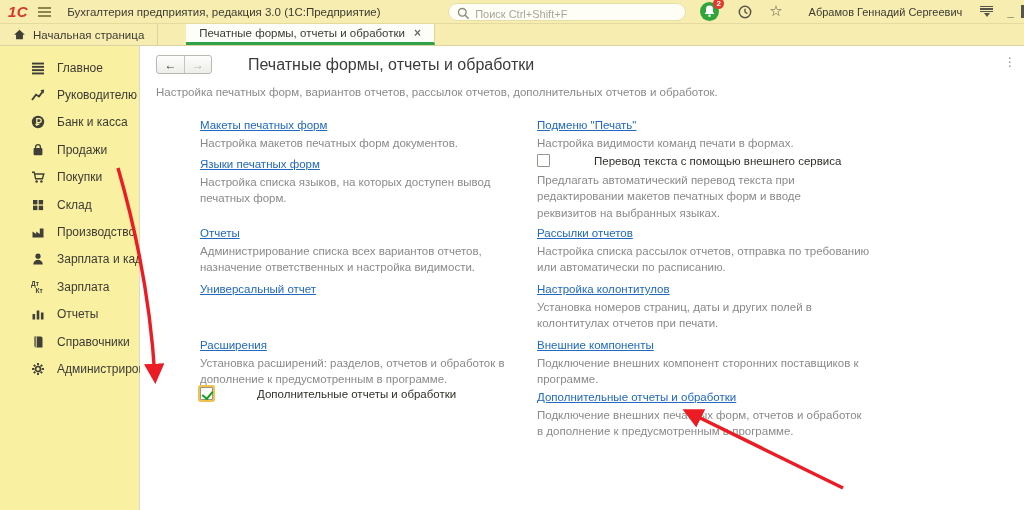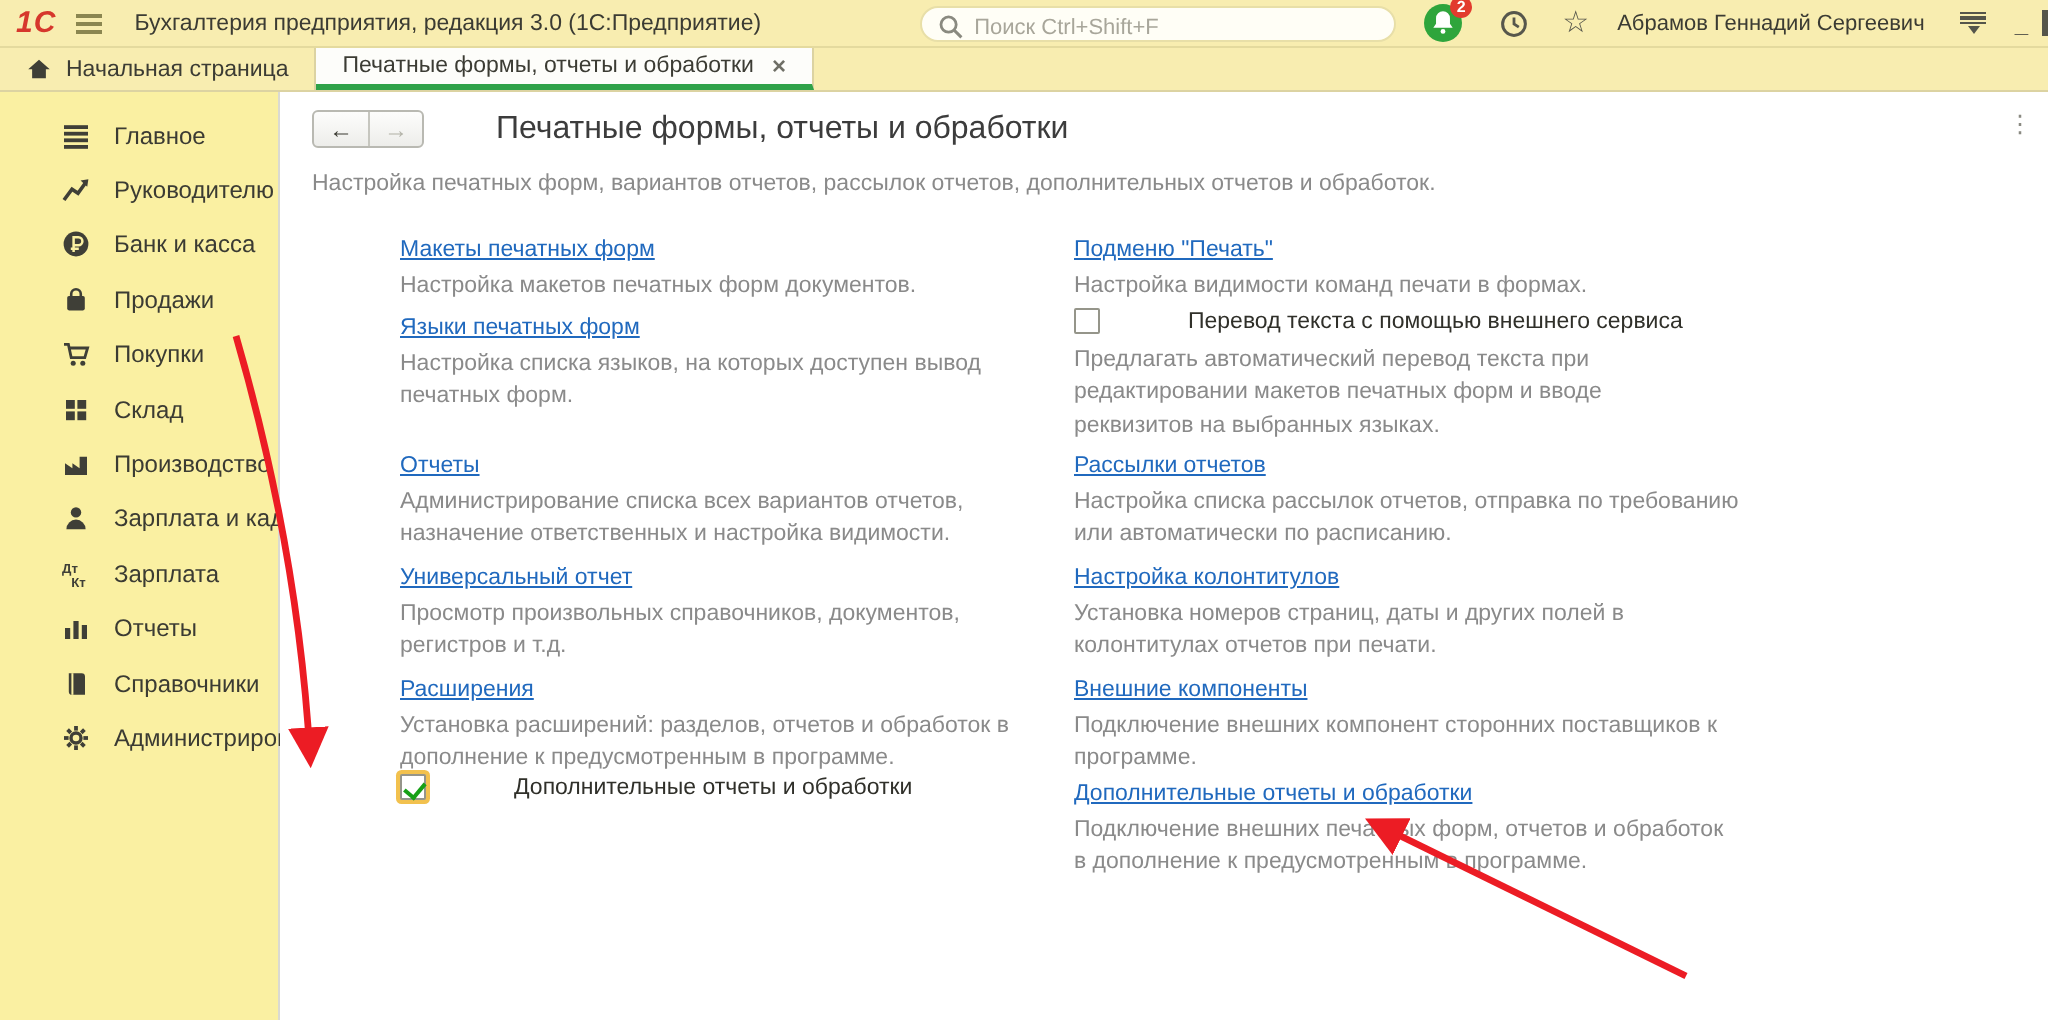--- a/index.html
+++ b/index.html
@@ -28,21 +28,21 @@
   .star-glyph { font-family:"DejaVu Sans",sans-serif; font-size:15px; line-height:1; color:#57574C; }
   .user-name { font-size:11px; color:#3B3B33; white-space:nowrap; cursor:pointer; }
   .svc { display:flex; flex-direction:column; align-items:center; gap:1px; cursor:pointer; }
   .svc i { display:block; width:13px; height:1.6px; background:#55554B; }
   .svc .tri { width:0; height:0; border-left:3px solid transparent; border-right:3px solid transparent;
               border-top:4px solid #55554B; background:none; }
   .minim { font-size:12px; font-weight:bold; color:#55554B; cursor:pointer; margin:0 4px; }
   .edge-sliver { position:absolute; right:0; top:5px; width:3px; height:13px; background:#55554B; }
 
   
-  .tabbar { height:22px; background:#F8EDB0; display:flex; align-items:stretch; border-bottom:1px solid #DCD3A2; }
+  .tabbar { height:22px; background:#F8EDB0; display:flex; align-items:stretch; border-bottom:1px solid #DCD3A2;gap:28px; }
   .tab { display:flex; align-items:center; gap:7px; padding:0 13px; font-size:11.5px; color:#3C3C34;
          cursor:pointer; white-space:nowrap; }
   .tab.home { border-right:1px solid #DCD3A2; }
   .tab.active { background:#FDFDFA; border-right:1px solid #DCD3A2; border-bottom:3px solid #2FA249; padding-bottom:0; }
   .tab .close { color:#6F6F66; font-size:12px; font-weight:bold; margin-left:2px; cursor:pointer; }
 
   
   .mainrow { display:flex; height:464px; }
   .sidebar { width:140px; background:#FAF0A2; border-right:1px solid #DADAD2; padding-top:8px; flex:none; }
   .sb-item { height:27.4px; display:flex; align-items:center; padding-left:30px; gap:11px; cursor:pointer; }
@@ -117,21 +117,21 @@
       <svg class="micon" width="16" height="16" viewBox="0 0 16 16">
         <circle cx="8" cy="8" r="5.7" fill="none" stroke="#57574C" stroke-width="1.5"></circle>
         <path d="M8 4.8 V8 L10.4 9.6" fill="none" stroke="#57574C" stroke-width="1.4"></path>
       </svg>
     </span>
 
     <span class="tb-icon" style="margin-left:6px;">
       <span class="star-glyph">☆</span>
     </span>
 
-    <span class="user-name" style="margin-left:4px;">Абрамов Геннадий Сергеевич</span>
+    <span class="user-name" style="margin-left:16px;">Абрамов Геннадий Сергеевич</span>
 
     <span class="svc" style="margin-left:8px;">
       <i></i>
         <i></i>
         <i></i>
         <span class="tri"></span>
     </span>
 
     <span class="minim">_</span>
     <span class="edge-sliver"></span>
@@ -336,21 +336,20 @@
           <a class="lnk">Отчеты</a>
           <div class="desc">Администрирование списка всех вариантов отчетов, назначение ответственных и настройка видимости.</div>
         </div>
         <div class="cell">
           <a class="lnk">Рассылки отчетов</a>
           <div class="desc">Настройка списка рассылок отчетов, отправка по требованию или автоматически по расписанию.</div>
         </div>
 
         <div class="cell">
           <a class="lnk">Универсальный отчет</a>
-          <div class="desc">Просмотр произвольных справочников, документов, регистров и т.д.</div>
         </div>
         <div class="cell">
           <a class="lnk">Настройка колонтитулов</a>
           <div class="desc">Установка номеров страниц, даты и других полей в колонтитулах отчетов при печати.</div>
         </div>
 
         <div class="cell">
           <a class="lnk">Расширения</a>
           <div class="desc">Установка расширений: разделов, отчетов и обработок в дополнение к предусмотренным в программе.</div>
         </div>

